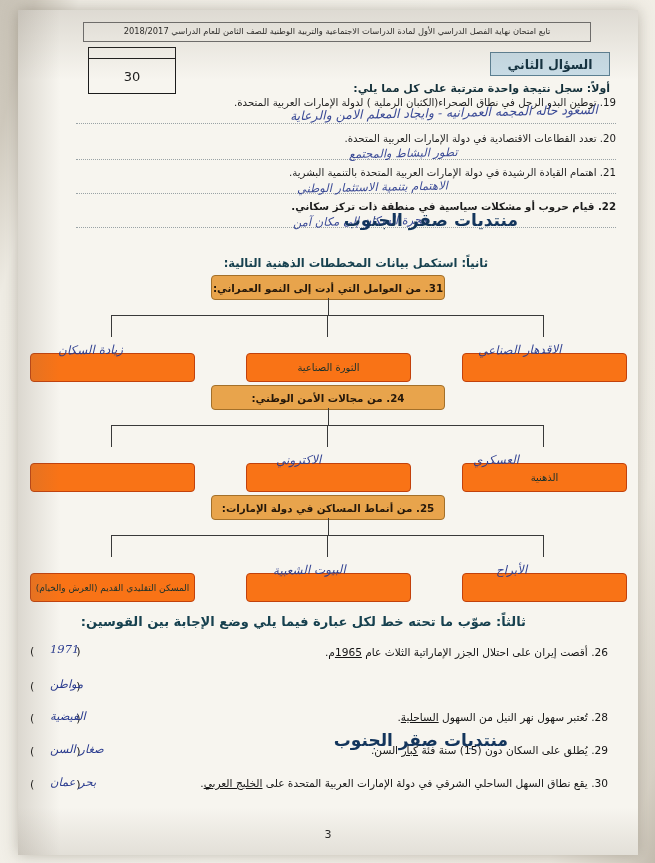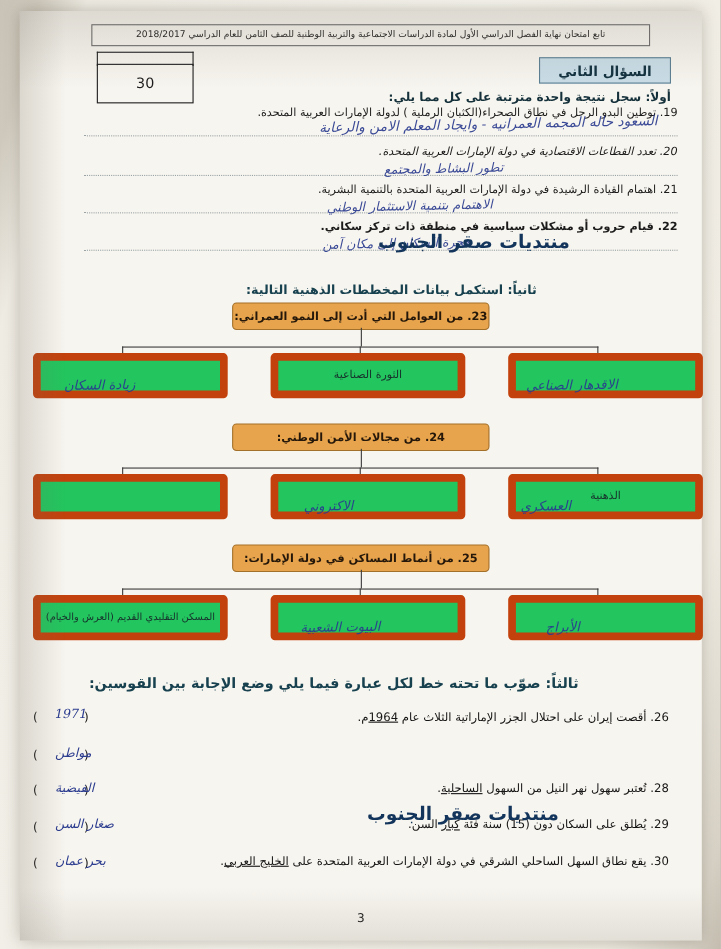--- a/index.html
+++ b/index.html
@@ -161,25 +161,25 @@
     border-radius: 4px;
     color: #25180a;
     font-size: 10.3px;
     font-weight: bold;
     display: flex;
     align-items: center;
     justify-content: center;
   }
   .node-child {
     position: absolute;
-    top: 46px;
+    top: 78px;
     width: 163px;
     height: 27px;
-    background: #22c55e;
-    border: 7px solid #c2410c;
+    background: #f97316;
+    border: 1px solid #c2410c;
     border-radius: 4px;
     display: flex;
     align-items: center;
     justify-content: center;
     font-size: 10px;
     color: #17302c;
   }
   .node-child.c1 { left: 12px; }
   .node-child.c2 { left: 228px; }
   .node-child.c3 { left: 444px; }
@@ -286,21 +286,21 @@
     <div class="marks-box">30</div>
 
     <div class="instr-1">أولاً: سجل نتيجة واحدة مترتبة على كل مما يلي:</div>
 
     <div class="qblock" style="top:86px;">
       <div class="qline">19. توطين البدو الرحل في نطاق الصحراء(الكثبان الرملية ) لدولة الإمارات العربية المتحدة.</div>
       <div class="dots"></div>
     </div>
     <div class="hand" style="right:40px; top:95px;">السعود حاله المجمه العمرانيه - وايجاد المعلم الامن والرعاية</div>
 
-    <div class="qblock" style="top:122px;font-style:italic;">
+    <div class="qblock" style="top:122px;">
       <div class="qline">20. تعدد القطاعات الاقتصادية في دولة الإمارات العربية المتحدة.</div>
       <div class="dots"></div>
     </div>
     <div class="hand" style="right:180px; top:136px; font-size:11.5px;">تطور البشاط والمجتمع</div>
 
     <div class="qblock" style="top:156px;">
       <div class="qline">21. اهتمام القيادة الرشيدة في دولة الإمارات العربية المتحدة بالتنمية البشرية.</div>
       <div class="dots"></div>
     </div>
     <div class="hand" style="right:190px; top:170px; font-size:11.5px;">الاهتمام بتنمية الاستثمار الوطني</div>
@@ -309,21 +309,21 @@
       <div class="qline">22. قيام حروب أو مشكلات سياسية في منطقة ذات تركز سكاني.</div>
       <div class="dots"></div>
     </div>
     <div class="hand" style="right:210px; top:204px; font-size:11.5px;">هجرة السكان إلى مكان آمن</div>
 
     <div class="watermark wm1">منتديات صقر الجنوب</div>
 
     <div class="sec2-title">ثانياً: استكمل بيانات المخططات الذهنية التالية:</div>
 
     <div class="map" style="top:265px; height:92px;">
-      <div class="node-parent">23. من العوامل التي أدت إلى النمو العمراني:</div>
+      <div class="node-parent">31. من العوامل التي أدت إلى النمو العمراني:</div>
       <div class="vline-main"></div>
       <div class="hline"></div>
       <div class="vline-c v1"></div>
       <div class="vline-c v2"></div>
       <div class="vline-c v3"></div>
       <div class="node-child c1"></div>
       <div class="node-child c2">الثورة الصناعية</div>
       <div class="node-child c3"></div>
       <div class="child-hand" style="left:40px; top:68px;">زيادة السكان</div>
       <div class="child-hand" style="left:460px; top:68px;">الاقدهار الصناعي</div>
@@ -353,21 +353,21 @@
       <div class="node-child c1" style="font-size:9px;">المسكن التقليدي القديم (العرش والخيام)</div>
       <div class="node-child c2"></div>
       <div class="node-child c3"></div>
       <div class="child-hand" style="left:255px; top:68px;">البيوت الشعبية</div>
       <div class="child-hand" style="left:478px; top:68px;">الأبراج</div>
     </div>
 
     <div class="sec3-title">ثالثاً: صوّب ما تحته خط لكل عبارة فيما يلي وضع الإجابة بين القوسين:</div>
 
     <div class="s3line" style="top:635px;">
-      <span>26. أقصت إيران على احتلال الجزر الإماراتية الثلاث عام </span><u>1964</u><span>م.</span>
+      <span>26. أقصت إيران على احتلال الجزر الإماراتية الثلاث عام </span><u>1965</u><span>م.</span>
     </div>
     <div class="paren" style="top:635px;">(&nbsp;&nbsp;&nbsp;&nbsp;&nbsp;&nbsp;&nbsp;&nbsp;&nbsp;&nbsp;&nbsp;&nbsp;)
       <span class="ans">1971</span>
     </div>
 
     <div class="paren" style="top:670px;">(&nbsp;&nbsp;&nbsp;&nbsp;&nbsp;&nbsp;&nbsp;&nbsp;&nbsp;&nbsp;&nbsp;&nbsp;)
       <span class="ans">مواطن</span>
     </div>
 
     <div class="s3line" style="top:700px;">

